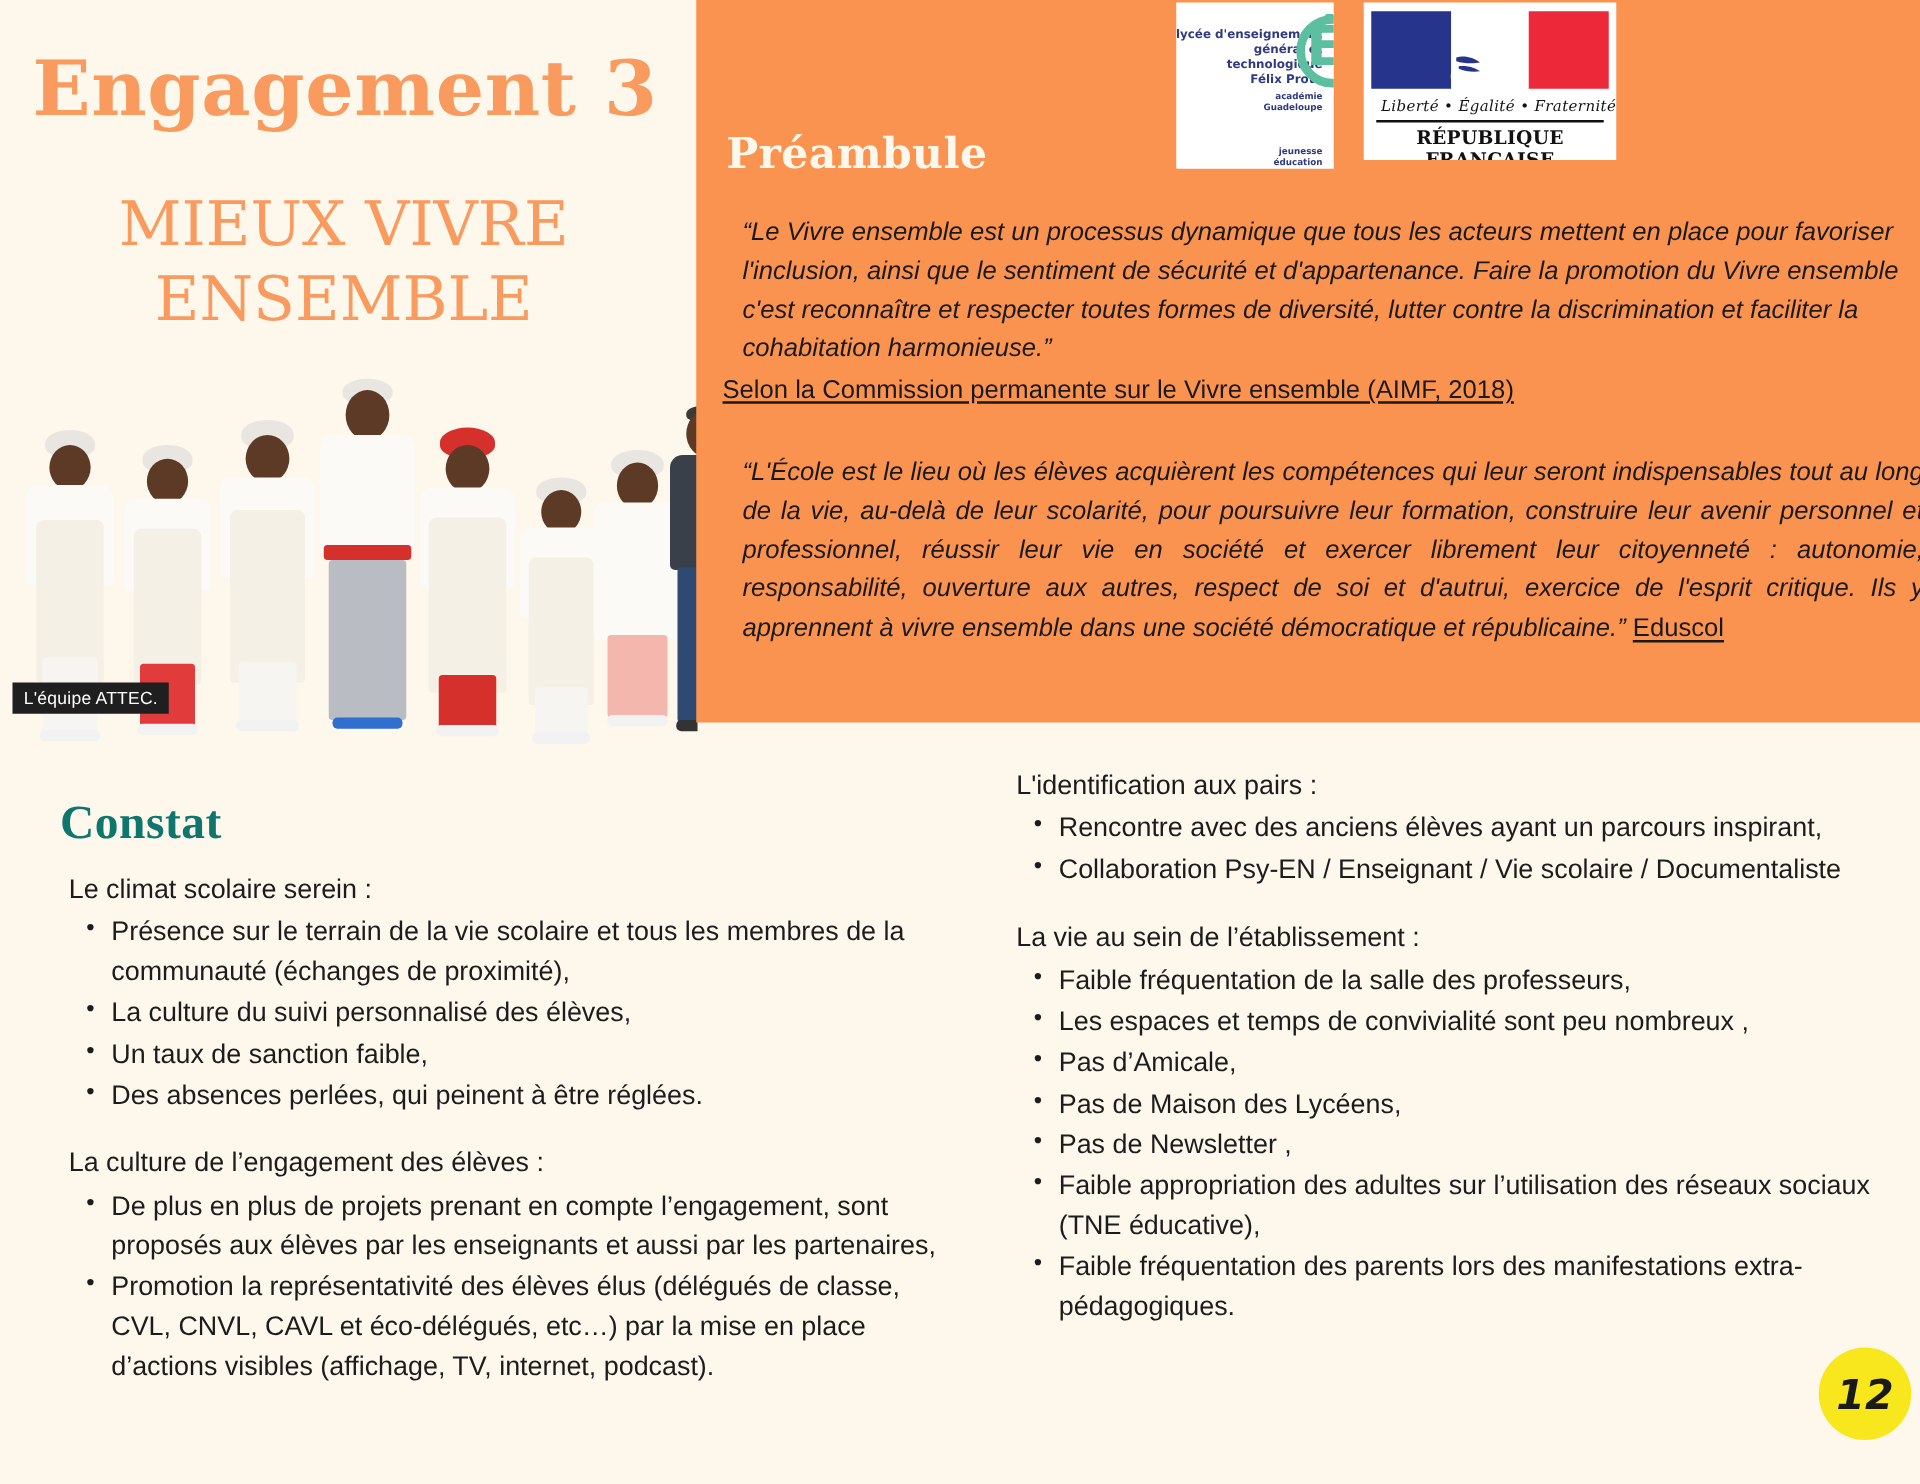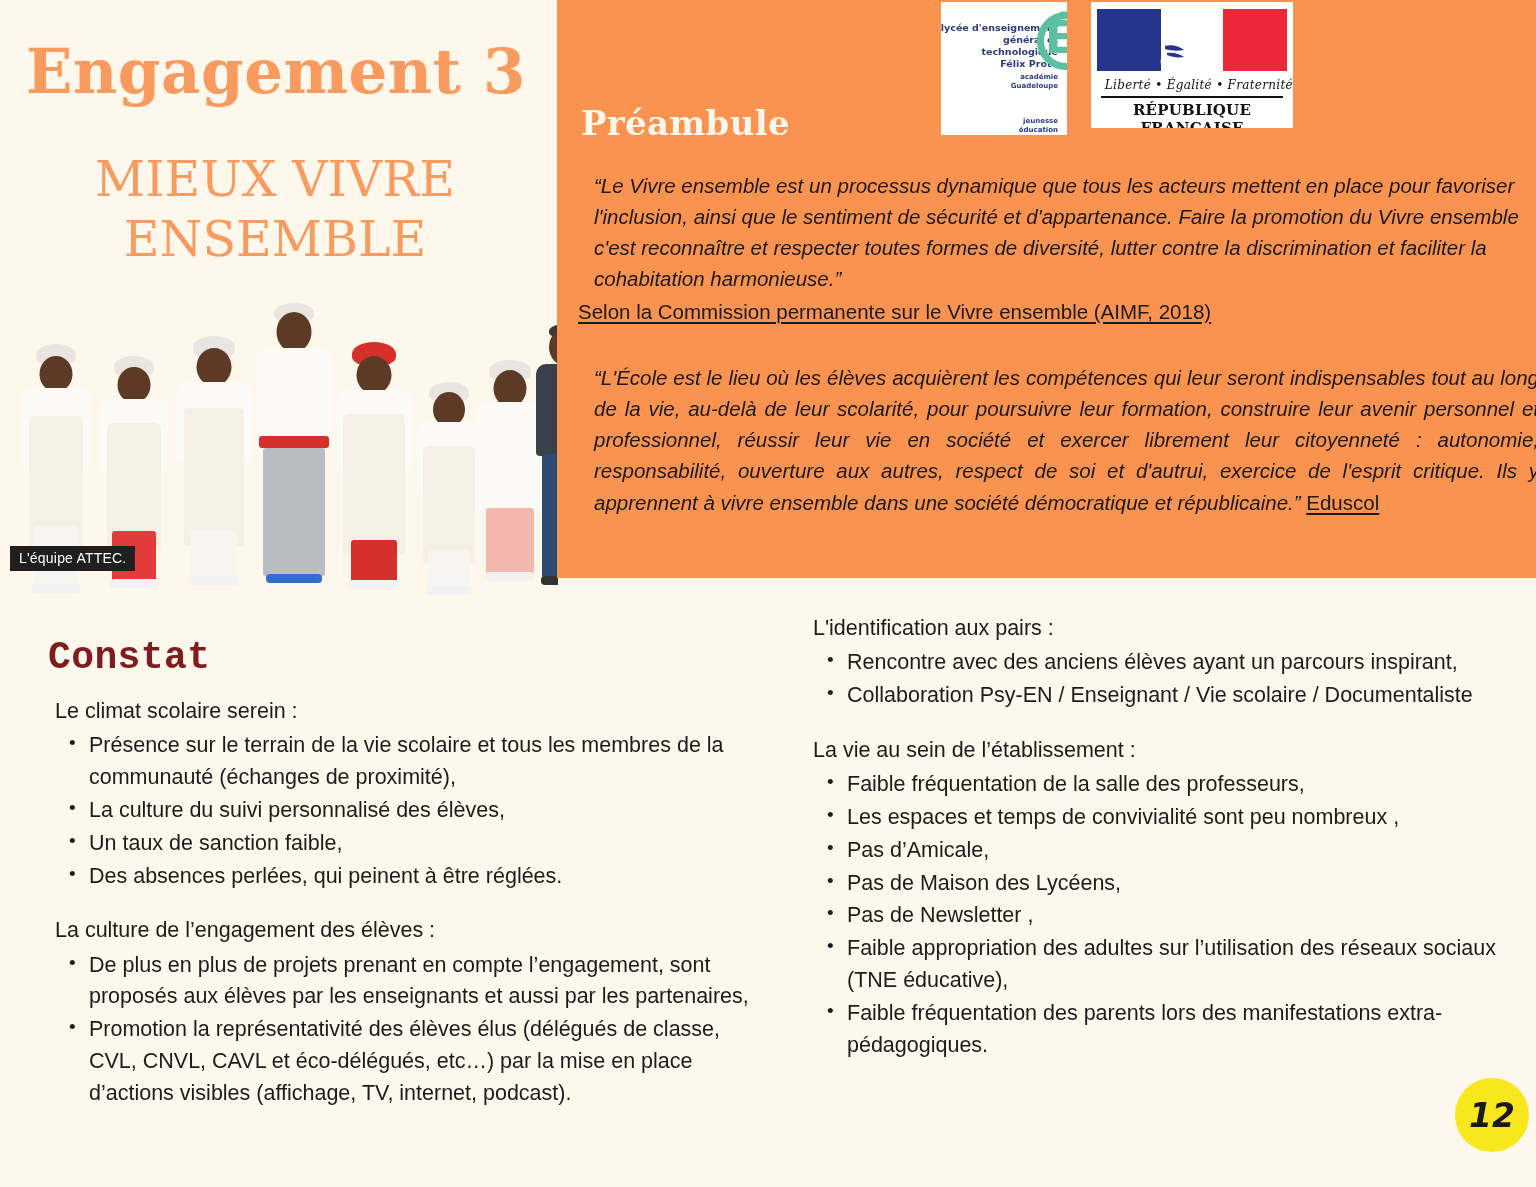--- a/index.html
+++ b/index.html
@@ -146,22 +146,22 @@
     font-family: "Liberation Sans", sans-serif;
     font-size: 20.5px; color: #1a1a1a;
     text-decoration: underline; text-underline-offset: 3px;
   }
   #pre-para-2 { top: 362px; text-align: justify; width: 945px; }
   .inline-source { text-decoration: underline; font-style: normal; text-underline-offset: 3px; }
 
   
   #constat-heading {
     position: absolute; left: 48px; top: 636px;
-    font-family: Liberation Mono, monospace; font-weight: 700;
-    font-size: 38px; color: #7f1d1d; letter-spacing: 0.4px;
+    font-family: Liberation Serif, serif; font-weight: 700;
+    font-size: 38px; color: #0f766e; letter-spacing: 0.4px;
   }
   .col { position: absolute; font-family: "Liberation Sans", sans-serif; color: #1c1c1c; }
   #col-left  { left: 55px; top: 695px; width: 700px; }
   #col-right { left: 813px; top: 612px; width: 690px; }
 
   .group { margin-bottom: 22px; }
   .group-title { font-size: 21.5px; line-height: 1.5; margin-bottom: 3px; }
   ul.bullets { list-style: none; margin: 0; padding: 0; }
   ul.bullets li {
     position: relative; padding-left: 34px;

